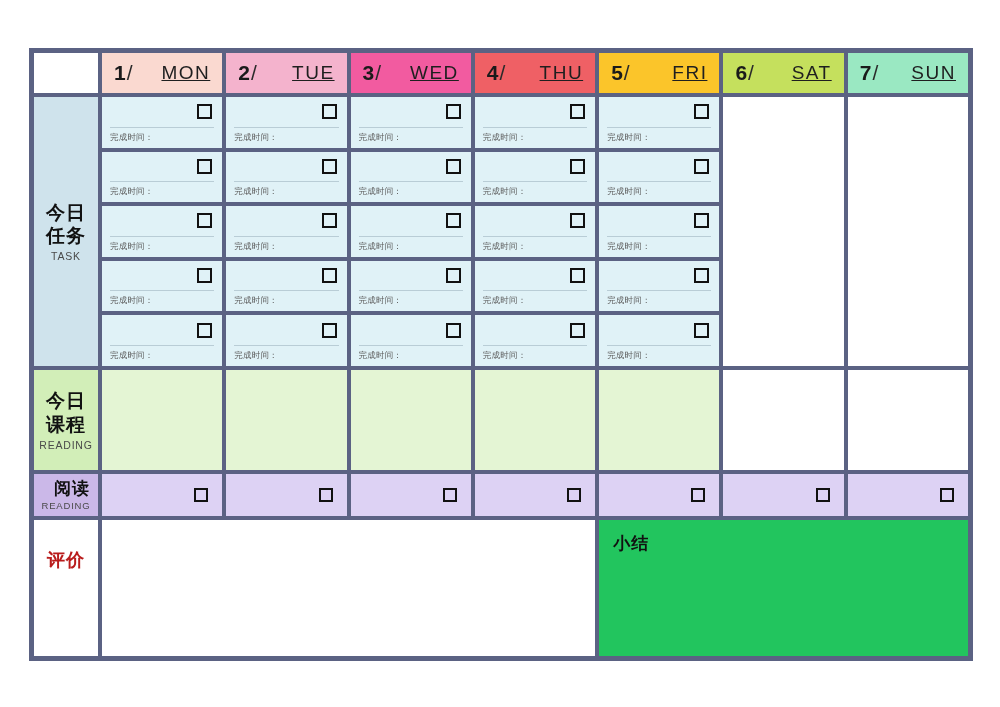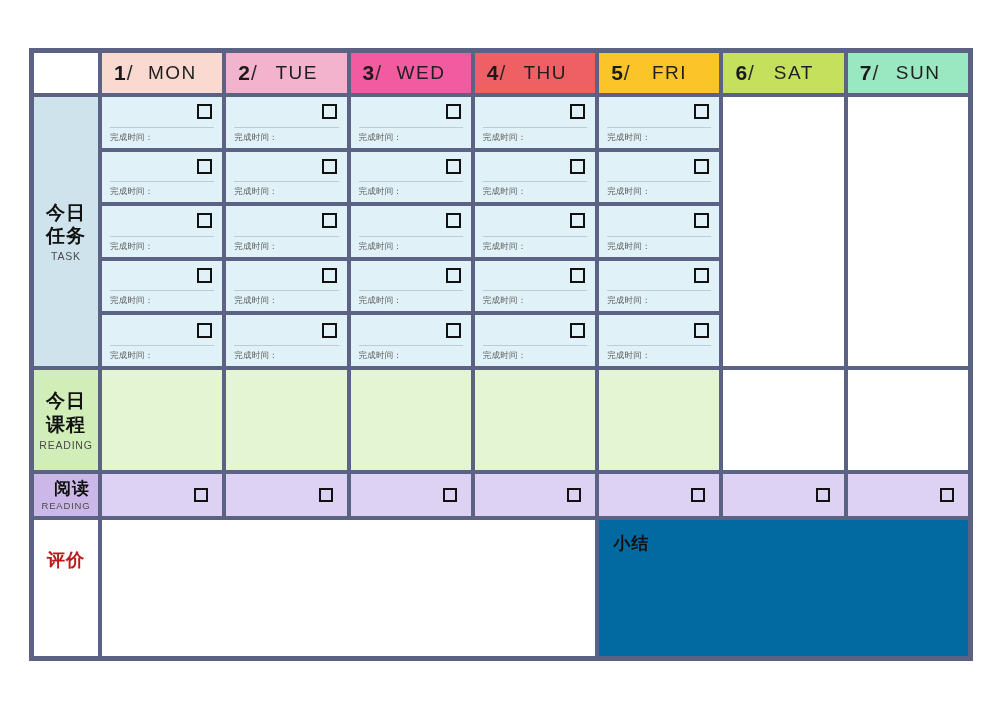--- a/index.html
+++ b/index.html
@@ -59,21 +59,22 @@
     color: #2a2a2a;
     margin-left: 1px;
     margin-right: 2px;
   }
   .hdr .dow {
     font-size: 19px;
     font-weight: 400;
     color: #1f1f1f;
     letter-spacing: 1.5px;
     flex: 1;
-    text-align: center;
+    text-align: right;
+    text-decoration: underline;
   }
   .hdr-left {
     display: flex;
     align-items: baseline;
   }
   .hdr-corner {
     background: #ffffff;
   }
 
   
@@ -505,17 +506,17 @@
       <div class="cell readcell" style="left: 689.429px; top: 421px; width: 124.286px; height: 46px; background: rgb(221, 210, 244);">
         <span class="chk"></span>
       </div>
       <div class="cell readcell" style="left: 813.714px; top: 421px; width: 124.286px; height: 46px; background: rgb(221, 210, 244);">
         <span class="chk"></span>
       </div>
       <div class="cell eval-label" style="left: 0px; top: 467px; width: 68px; height: 140px; background: rgb(255, 255, 255);">
         <div class="cn">评价</div>
       </div>
       <div class="cell " style="left: 68px; top: 467px; width: 497.143px; height: 140px; background: rgb(255, 255, 255);"></div>
-      <div class="cell summary" style="left: 565.143px; top: 467px; width: 372.857px; height: 140px; background: #0369a1;">
+      <div class="cell summary" style="left: 565.143px; top: 467px; width: 372.857px; height: 140px; background: #22c55e;">
         <div class="cn">小结</div>
       </div>
     </div>
 </div>
 
 </body></html>

